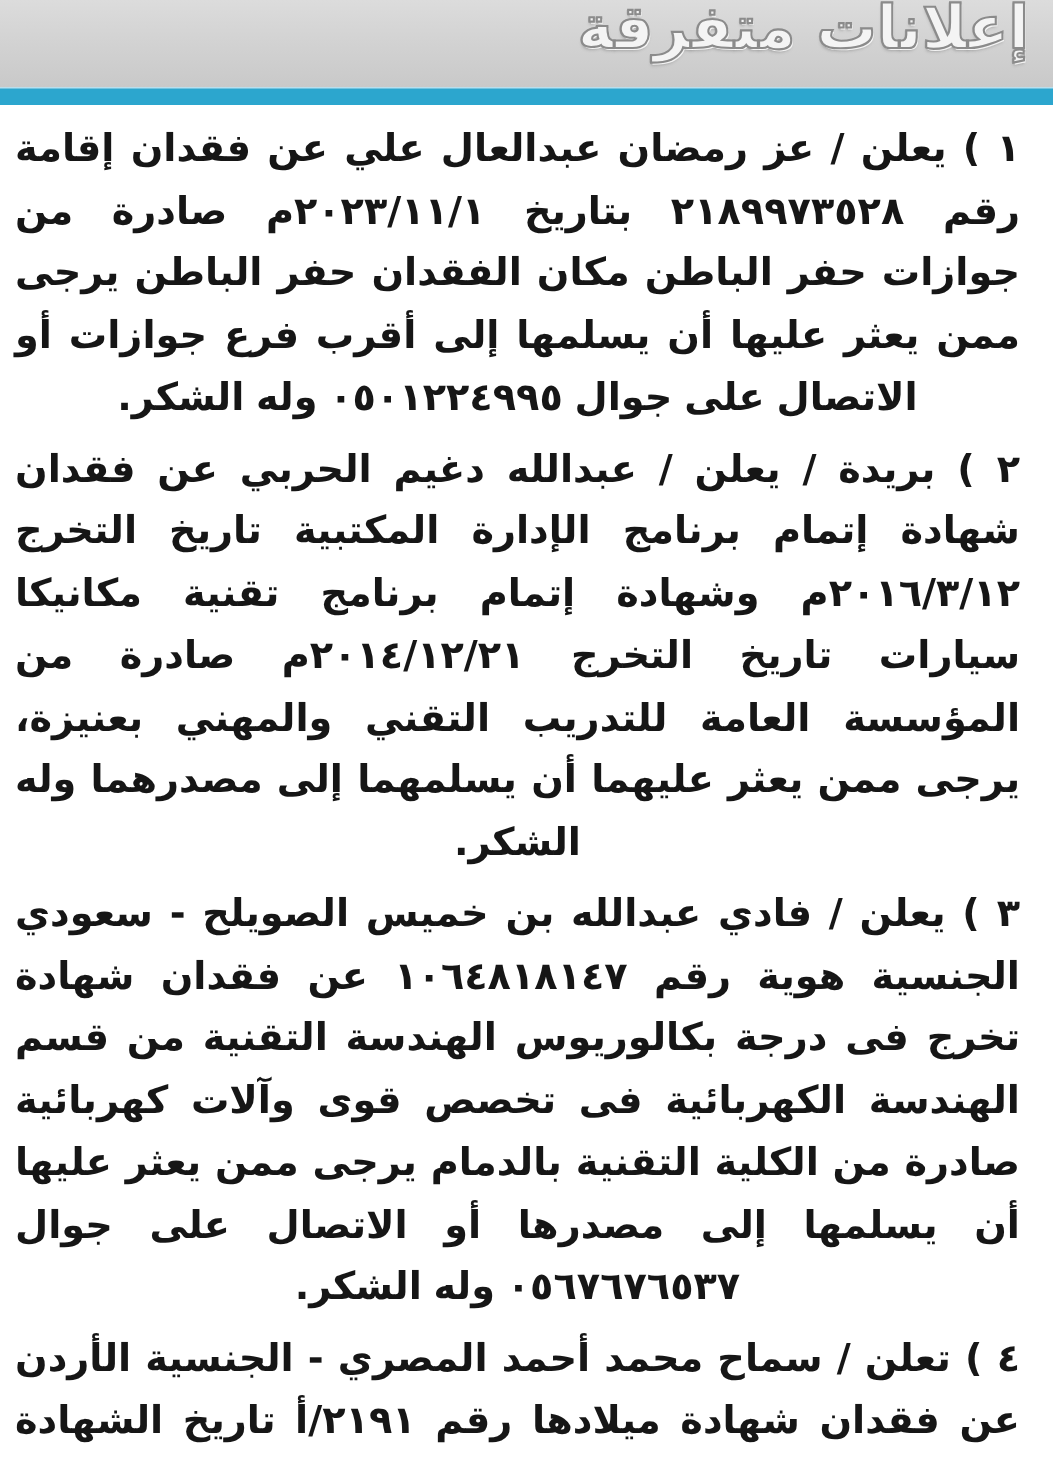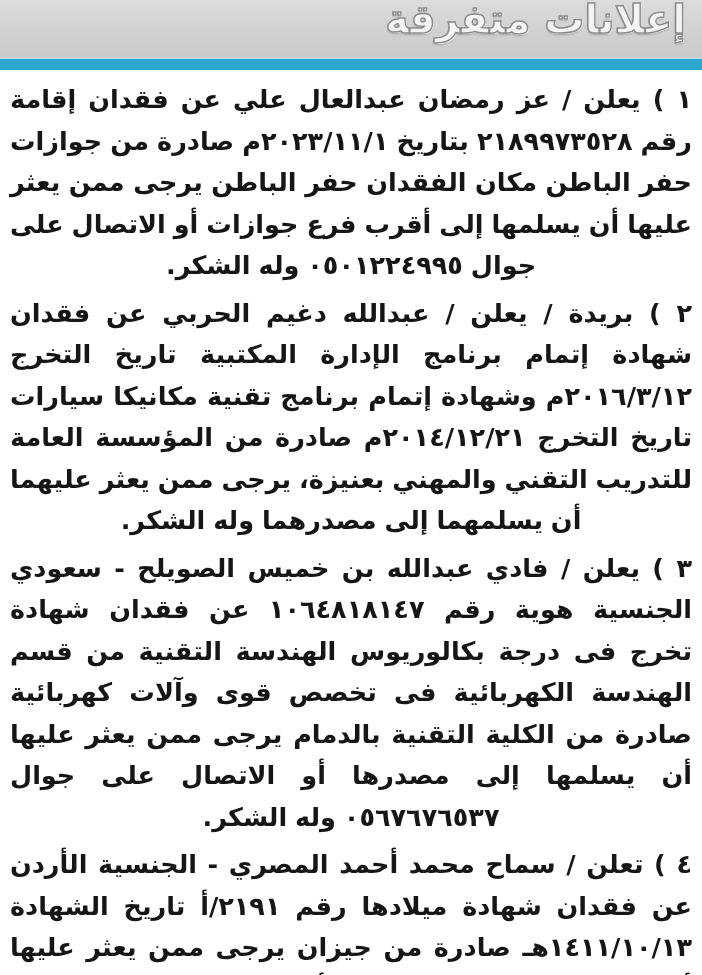--- a/index.html
+++ b/index.html
@@ -70,21 +70,21 @@
   .ad {
     direction: rtl;
     unicode-bidi: isolate;
     text-align: justify;
     text-align-last: center;
     font-family: "DejaVu Sans", "Liberation Sans", sans-serif;
     font-size: 25.5px;
     font-weight: 700;
     line-height: 41.5px;
     color: #161616;
-    margin: 0 0 6px 0;
+    margin: 0 12px 6px 0;
     word-spacing: -1px;
     letter-spacing: -0.2px;
   }
   .ad:last-child { margin-bottom: 0; }
 </style>
 </head>
 <body>
 
 <div id="page">
 

